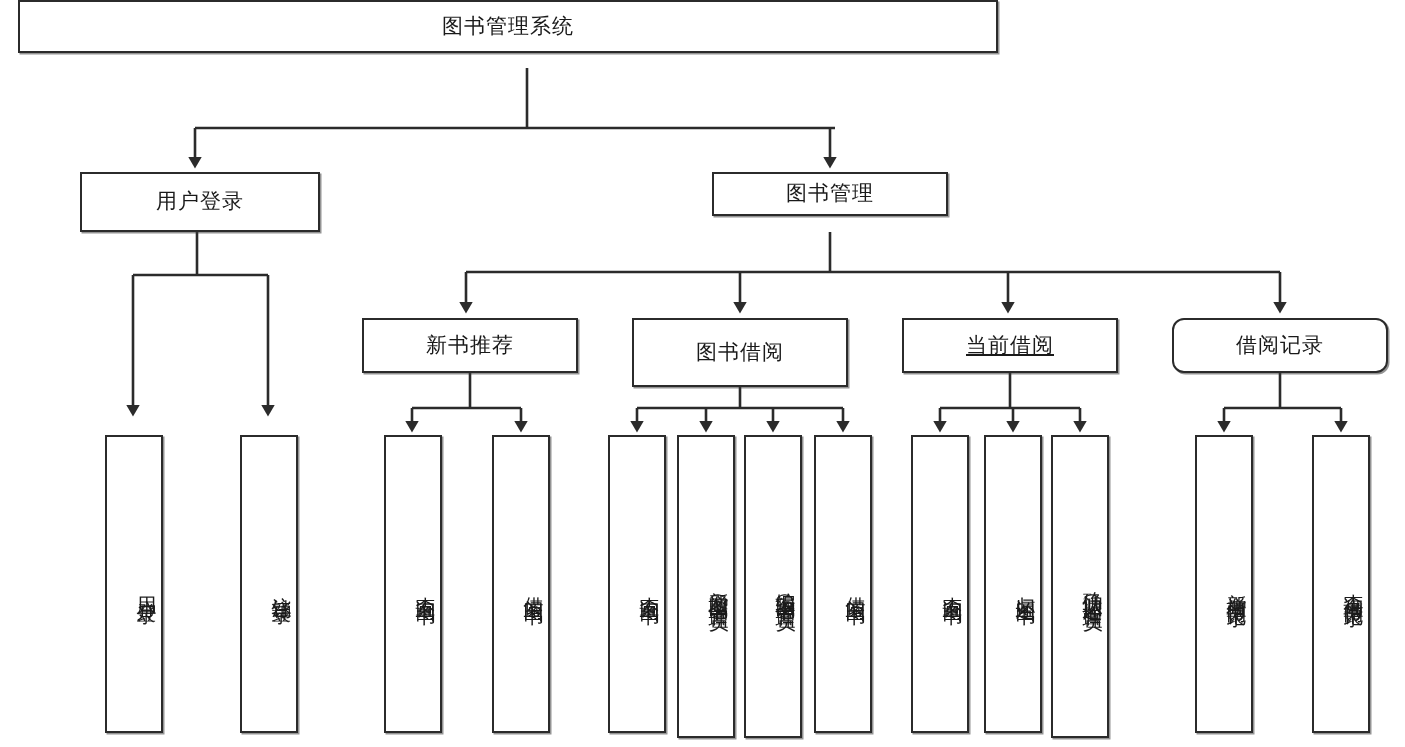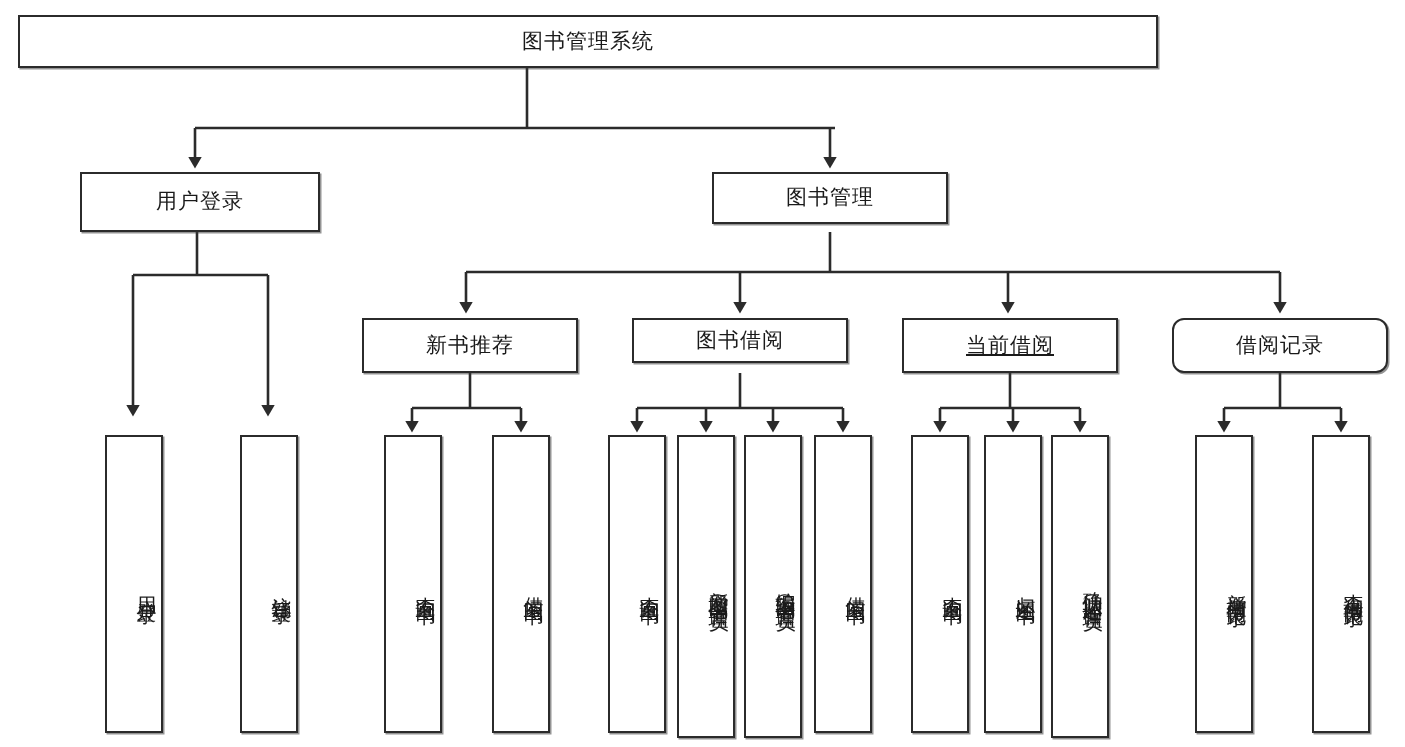--- a/index.html
+++ b/index.html
@@ -90,27 +90,27 @@
       <path d="M1013,408 L1013,422" marker-end="url(#arw)"></path>
       <path d="M1080,408 L1080,422" marker-end="url(#arw)"></path>
 
       <path d="M1280,373 L1280,408"></path>
       <path d="M1224,408 L1341,408"></path>
       <path d="M1224,408 L1224,422" marker-end="url(#arw)"></path>
       <path d="M1341,408 L1341,422" marker-end="url(#arw)"></path>
     </g>
   </svg>
 
-  <div class="node h" style="left:18px;top:15px;width:1140px;height:53px;">图书管理系统</div>
+  <div class="node h" style="left:18px;top:0;width:980px;height:53px;">图书管理系统</div>
 
   <div class="node h" style="left:80px;top:172px;width:240px;height:60px;">用户登录</div>
-  <div class="node h" style="left:712px;top:172px;width:236px;height:52px;">图书管理</div>
+  <div class="node h" style="left:712px;top:172px;width:236px;height:44px;">图书管理</div>
 
   <div class="node h" style="left:362px;top:318px;width:216px;height:55px;">新书推荐</div>
-  <div class="node h" style="left:632px;top:318px;width:216px;height:45px;">图书借阅</div>
+  <div class="node h" style="left:632px;top:318px;width:216px;height:69px;">图书借阅</div>
   <div class="node h" style="left:902px;top:318px;width:216px;height:55px;text-decoration:underline;">当前借阅</div>
   <div class="node h" style="left:1172px;top:318px;width:216px;height:55px;border-radius:12px;">借阅记录</div>
 
   <div class="node v" style="left:105px;top:435px;width:58px;height:298px;">用户登录</div>
   <div class="node v" style="left:240px;top:435px;width:58px;height:298px;">注销登录</div>
 
   <div class="node v" style="left:384px;top:435px;width:58px;height:298px;">查询图书</div>
   <div class="node v" style="left:492px;top:435px;width:58px;height:298px;">借阅图书</div>
 
   <div class="node v" style="left:608px;top:435px;width:58px;height:298px;">查询图书</div>

